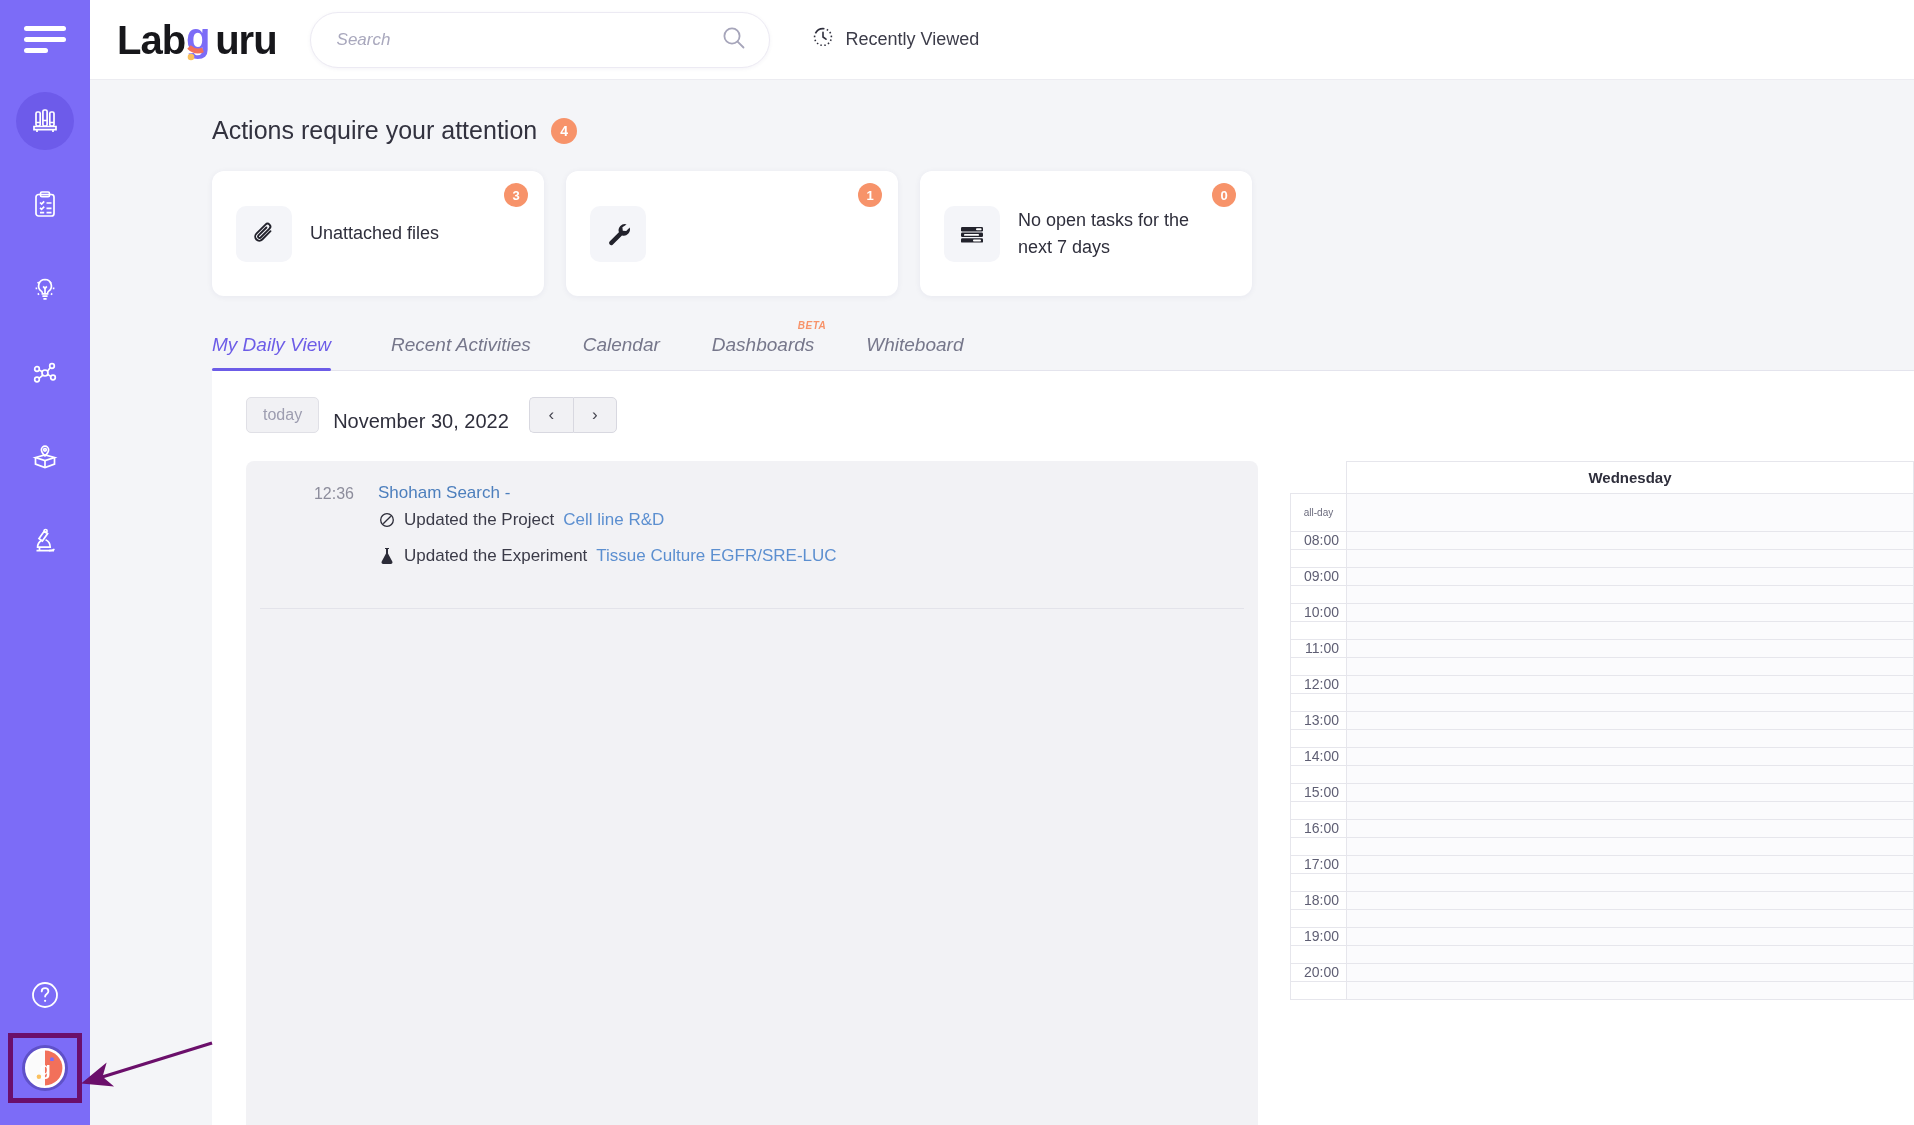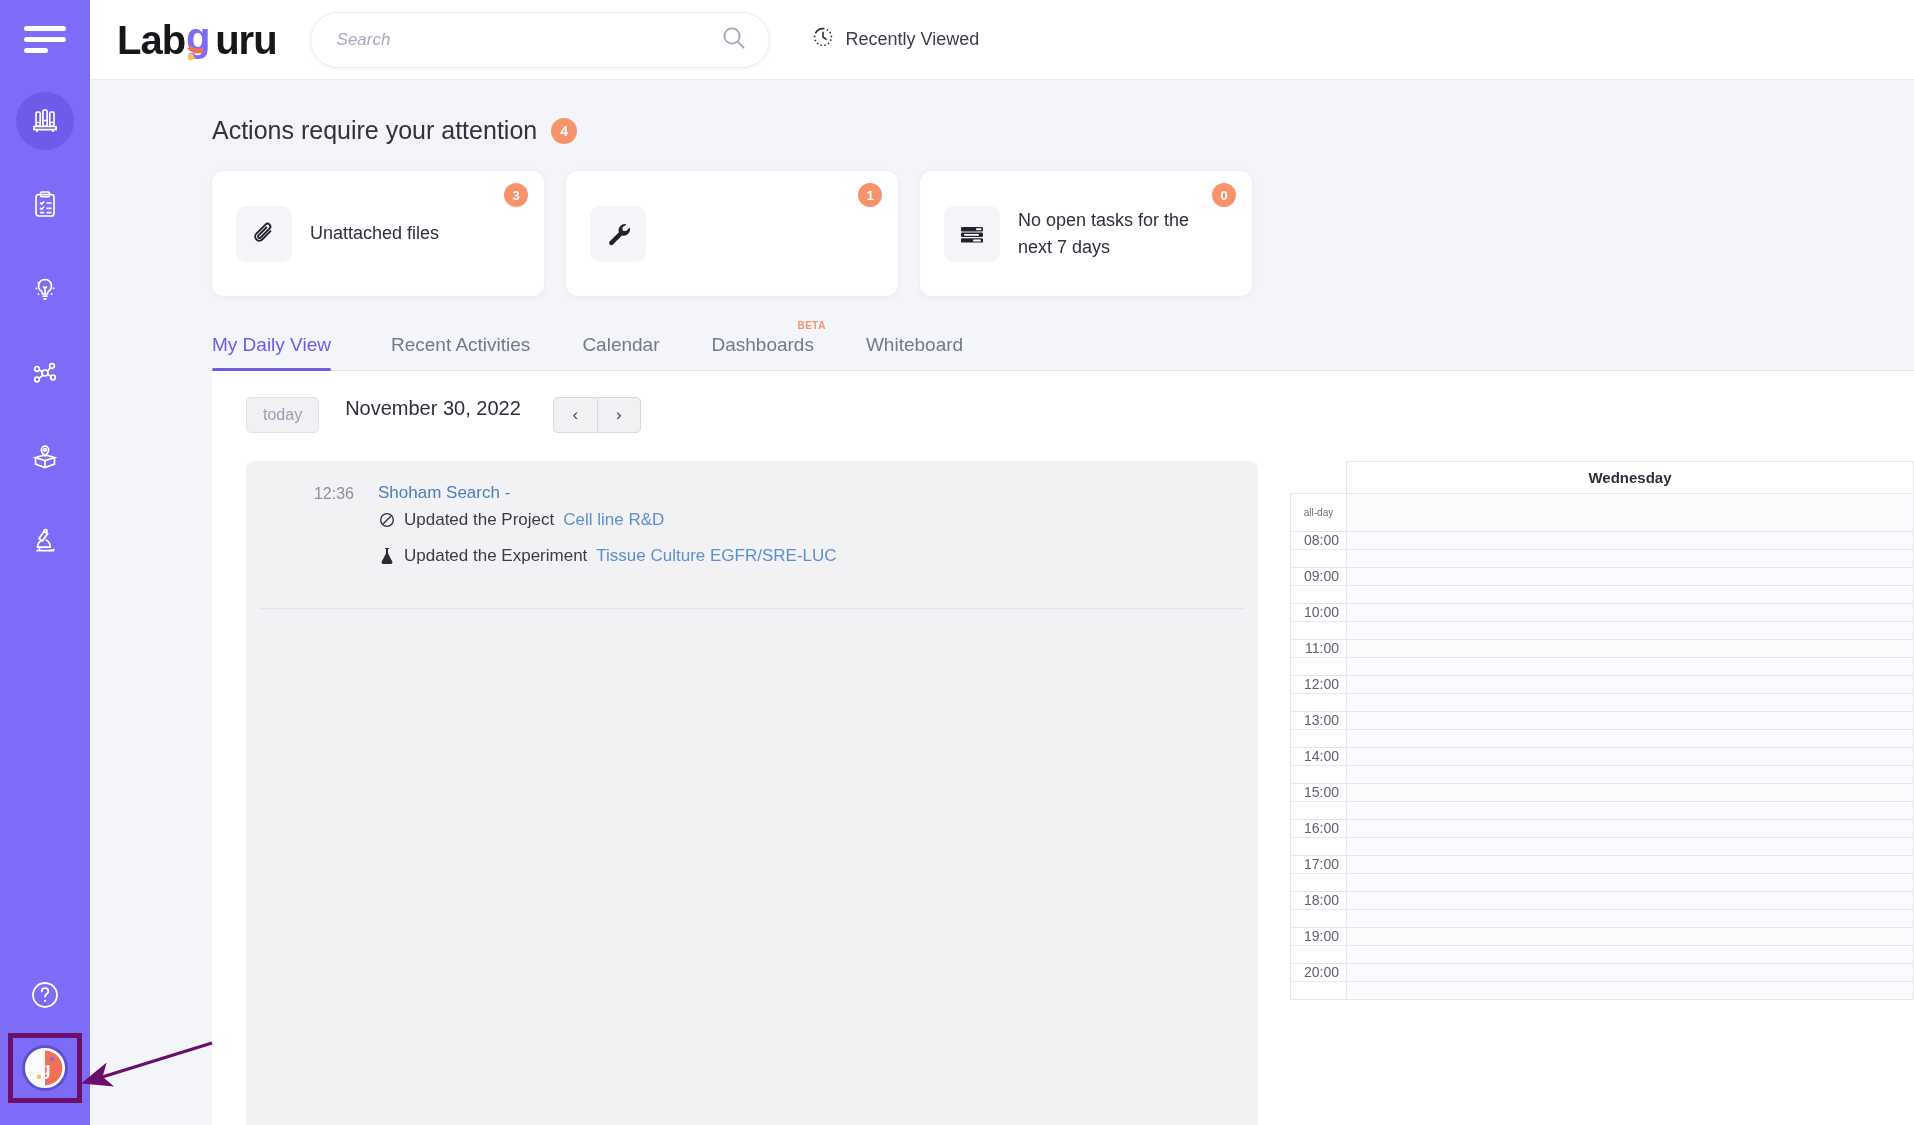--- a/index.html
+++ b/index.html
@@ -126,40 +126,40 @@
   .card .card-label { margin-left: 18px; font-size: 18px; color: #2f2f3c; line-height: 1.45; max-width: 210px; }
 
   .tabs {
     display: flex; align-items: flex-end; gap: 0;
     margin: 30px 0 0 122px;
     border-bottom: 1px solid #e4e4ed;
     padding-right: 60px;
   }
   .tab {
     position: relative; padding: 8px 26px 14px 26px;
-    font-size: 19px; color: #76778b; cursor: pointer; white-space: nowrap;
+    font-size: 19px; color: #76778b; cursor: pointer; white-space: nowrap; font-style: italic;
   }
   .tab:first-child { padding-left: 0; padding-right: 34px; }
   .tab.active { color: #6c5ce7; }
   .tab.active::after {
     content: ""; position: absolute; left: 0; right: 34px; bottom: -1px;
     height: 3px; background: #6c5ce7; border-radius: 2px;
   }
   .tab .beta {
     position: absolute; top: -6px; right: 14px;
     font-size: 10px; font-weight: bold; color: #f7936a; letter-spacing: .5px;
   }
 
   .panel {
     margin: 0 0 0 122px;
     background: #fff;
     height: 960px;
     display: flex; flex-direction: column;
   }
-  .date-nav { display: flex; align-items: flex-start; gap: 26px; padding: 26px 0 0 34px; }
+  .date-nav { display: flex; align-items: flex-end; gap: 14px; padding: 26px 0 0 34px; }
   .btn-today {
     background: #f1f1f4; border: 1px solid #e0e0e6; border-radius: 5px;
     padding: 8px 16px; font-size: 16px; color: #9d9db0; cursor: pointer;
   }
   .date-label { font-size: 20px; color: #2f2f3c; }
   .arrow-group { display: flex; margin-left: 6px; }
   .arrow-btn {
     width: 44px; height: 36px; background: #f1f1f4; border: 1px solid #d8d8e0;
     display: flex; align-items: center; justify-content: center;
     font-size: 17px; color: #44444f; cursor: pointer;

